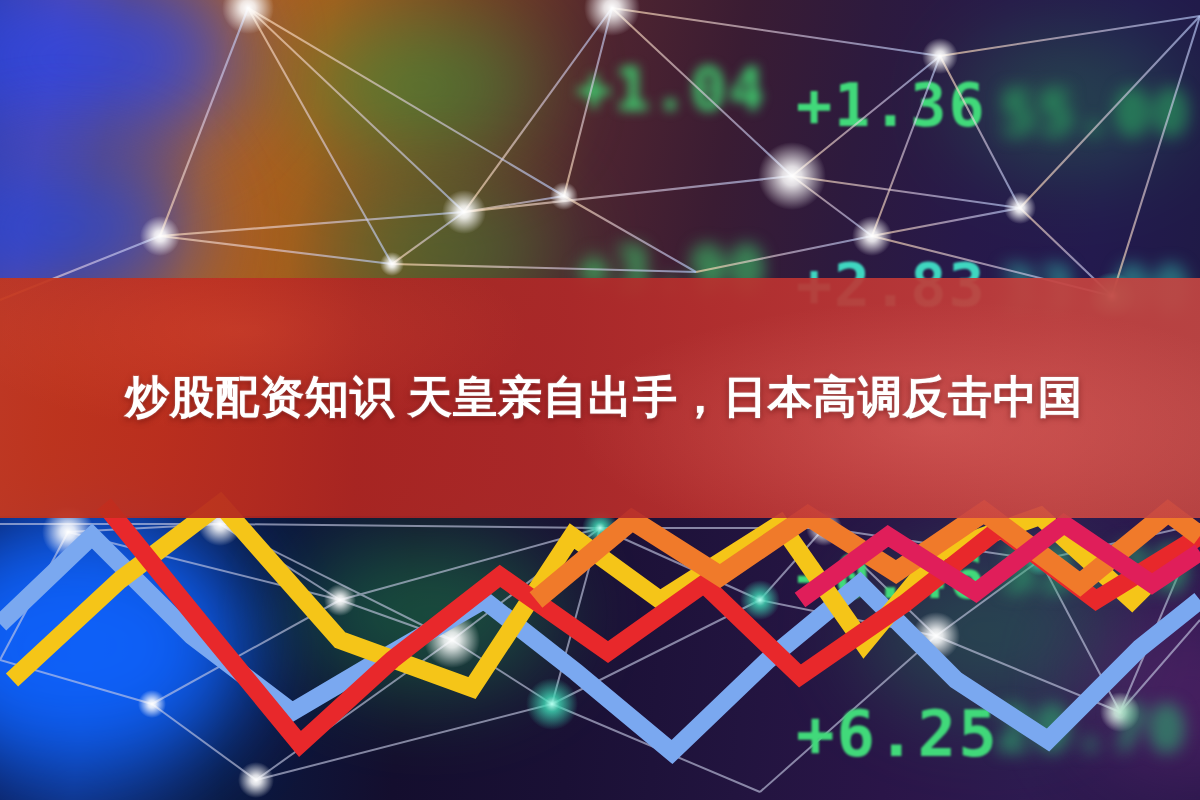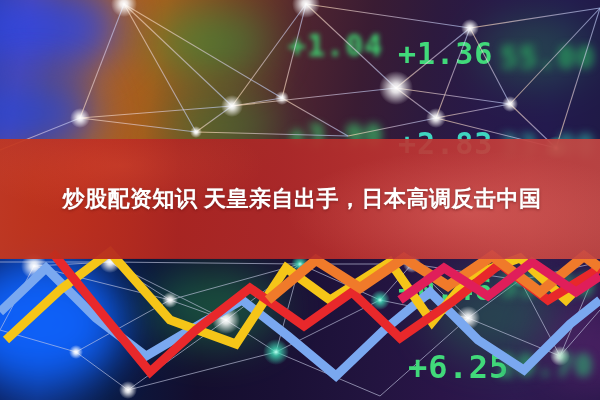--- a/index.html
+++ b/index.html
@@ -242,21 +242,21 @@
       <circle cx="520" cy="280" r="8" fill="url(#nodeT)"></circle>
       <circle cx="560" cy="356" r="10" fill="url(#nodeW)"></circle>
       <circle cx="128" cy="390" r="9" fill="url(#nodeW)"></circle>
       <circle cx="76" cy="352" r="7" fill="url(#nodeW)"></circle>
     </g>
   </svg>
 
   <div class="layer">
     <div class="tick sharp" style="left:398px;top:272px;font-size:30px;color:#41d97a;">+0.46</div>
     <div class="tick vsoft" style="left:500px;top:268px;font-size:30px;color:#2fb070;">33.20</div>
-    <div class="tick sharp" style="left:398px;top:348px;font-size:32px;color:#41d97a;margin-left:10px;">+6.25</div>
+    <div class="tick sharp" style="left:398px;top:348px;font-size:32px;color:#41d97a;">+6.25</div>
     <div class="tick vsoft" style="left:498px;top:348px;font-size:30px;color:#2fb070;">20.70 U</div>
   </div>
 
   <svg class="ovl" viewBox="0 0 600 400">
     <g fill="none" stroke-linejoin="miter" stroke-linecap="butt">
       <polyline stroke="#7aa8f0" stroke-width="9" points="0,312 46,268 96,318 146,356 190,330 242,300 288,336 336,376 384,330 430,292 478,340 524,370 570,324 600,300"></polyline>
       <polyline stroke="#f5c518" stroke-width="9" points="6,340 60,290 110,252 170,320 236,344 286,268 330,300 390,262 432,322 470,276 520,258 566,300 600,266"></polyline>
       <polyline stroke="#e8282b" stroke-width="9" points="52,252 104,316 150,372 196,330 250,288 304,326 352,292 400,338 452,302 500,264 548,300 600,268"></polyline>
       <polyline stroke="#f07a2a" stroke-width="10" points="268,300 316,260 360,288 404,258 448,286 492,256 540,292 584,256 600,268"></polyline>
       <polyline stroke="#e01e5a" stroke-width="9" points="400,300 444,268 488,296 532,262 576,292 600,276"></polyline>

